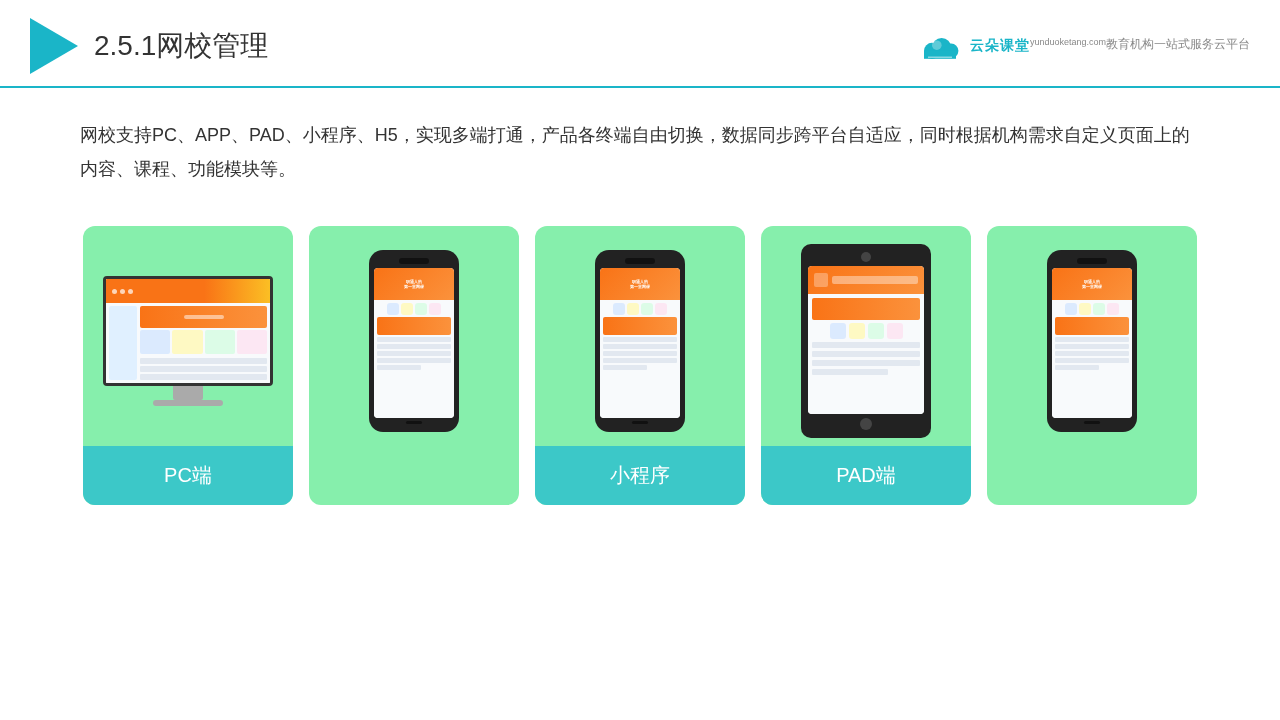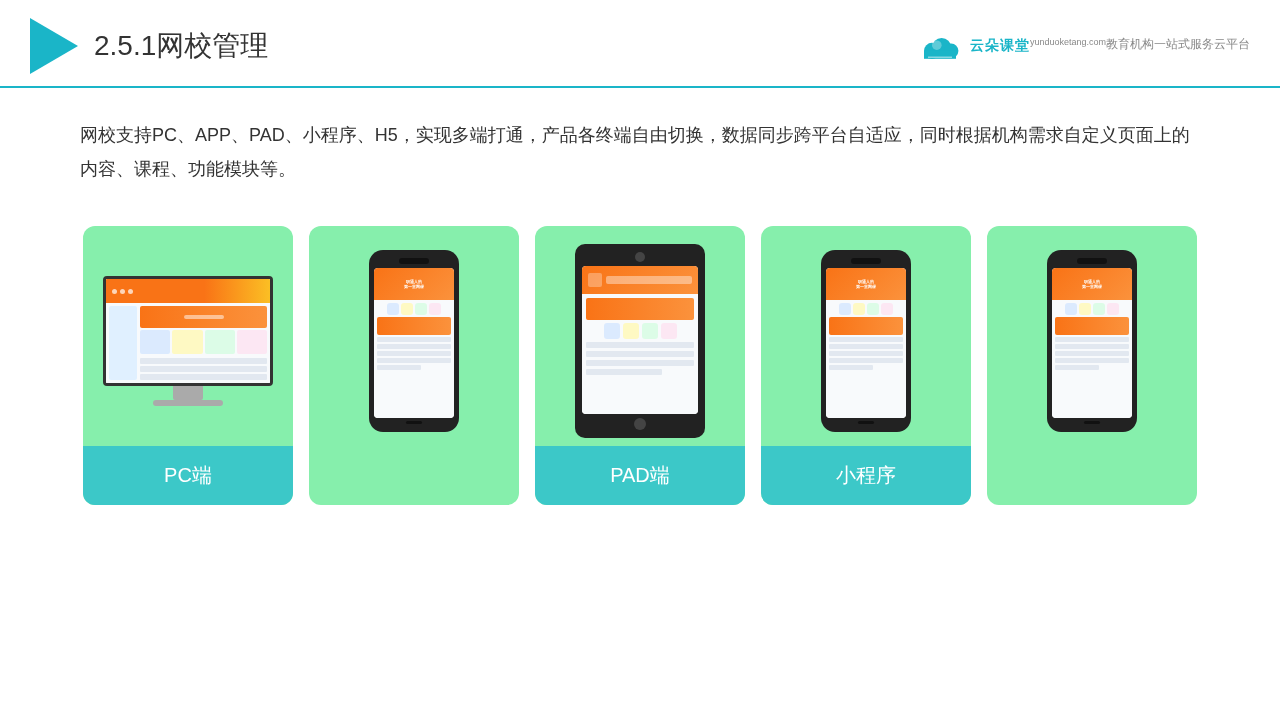--- a/index.html
+++ b/index.html
@@ -473,20 +473,49 @@
             <div class="phone-row-mini" style="width:60%;"></div>
           </div>
         </div>
         <div class="phone-btn-mini"></div>
       </div>
     </div>
   </div>
 
   <div class="card">
     <div class="card-image-area">
+      <div class="phone-mock">
+        <div class="phone-notch"></div>
+        <div class="phone-screen">
+          <div class="phone-screen-header">
+            <div class="phone-hero-text">职通人的<br>第一堂网课</div>
+          </div>
+          <div class="phone-body">
+            <div class="phone-icons-row">
+              <div class="phone-icon-mini"></div>
+              <div class="phone-icon-mini"></div>
+              <div class="phone-icon-mini"></div>
+              <div class="phone-icon-mini"></div>
+            </div>
+            <div class="phone-banner-mini"></div>
+            <div class="phone-row-mini"></div>
+            <div class="phone-row-mini"></div>
+            <div class="phone-row-mini"></div>
+            <div class="phone-row-mini"></div>
+            <div class="phone-row-mini" style="width:60%;"></div>
+          </div>
+        </div>
+        <div class="phone-btn-mini"></div>
+      </div>
+    </div>
+    <div class="card-label">小程序</div>
+  </div>
+
+  <div class="card">
+    <div class="card-image-area">
       <div class="tablet-mock">
         <div class="tablet-home-btn"></div>
         <div class="tablet-screen">
           <div class="tablet-screen-header">
             <div style="width:14px;height:14px;background:rgba(255,255,255,0.3);border-radius:2px;"></div>
             <div style="flex:1;height:8px;background:rgba(255,255,255,0.4);border-radius:2px;"></div>
           </div>
           <div class="tablet-screen-body">
             <div class="tablet-banner-mini"></div>
             <div class="tablet-icons-row">
@@ -526,44 +555,15 @@
             <div class="phone-row-mini"></div>
             <div class="phone-row-mini"></div>
             <div class="phone-row-mini"></div>
             <div class="phone-row-mini"></div>
             <div class="phone-row-mini" style="width:60%;"></div>
           </div>
         </div>
         <div class="phone-btn-mini"></div>
       </div>
     </div>
-    <div class="card-label">小程序</div>
-  </div>
-
-  <div class="card">
-    <div class="card-image-area">
-      <div class="phone-mock">
-        <div class="phone-notch"></div>
-        <div class="phone-screen">
-          <div class="phone-screen-header">
-            <div class="phone-hero-text">职通人的<br>第一堂网课</div>
-          </div>
-          <div class="phone-body">
-            <div class="phone-icons-row">
-              <div class="phone-icon-mini"></div>
-              <div class="phone-icon-mini"></div>
-              <div class="phone-icon-mini"></div>
-              <div class="phone-icon-mini"></div>
-            </div>
-            <div class="phone-banner-mini"></div>
-            <div class="phone-row-mini"></div>
-            <div class="phone-row-mini"></div>
-            <div class="phone-row-mini"></div>
-            <div class="phone-row-mini"></div>
-            <div class="phone-row-mini" style="width:60%;"></div>
-          </div>
-        </div>
-        <div class="phone-btn-mini"></div>
-      </div>
-    </div>
   </div>
 
 </div>
 
 </body></html>

